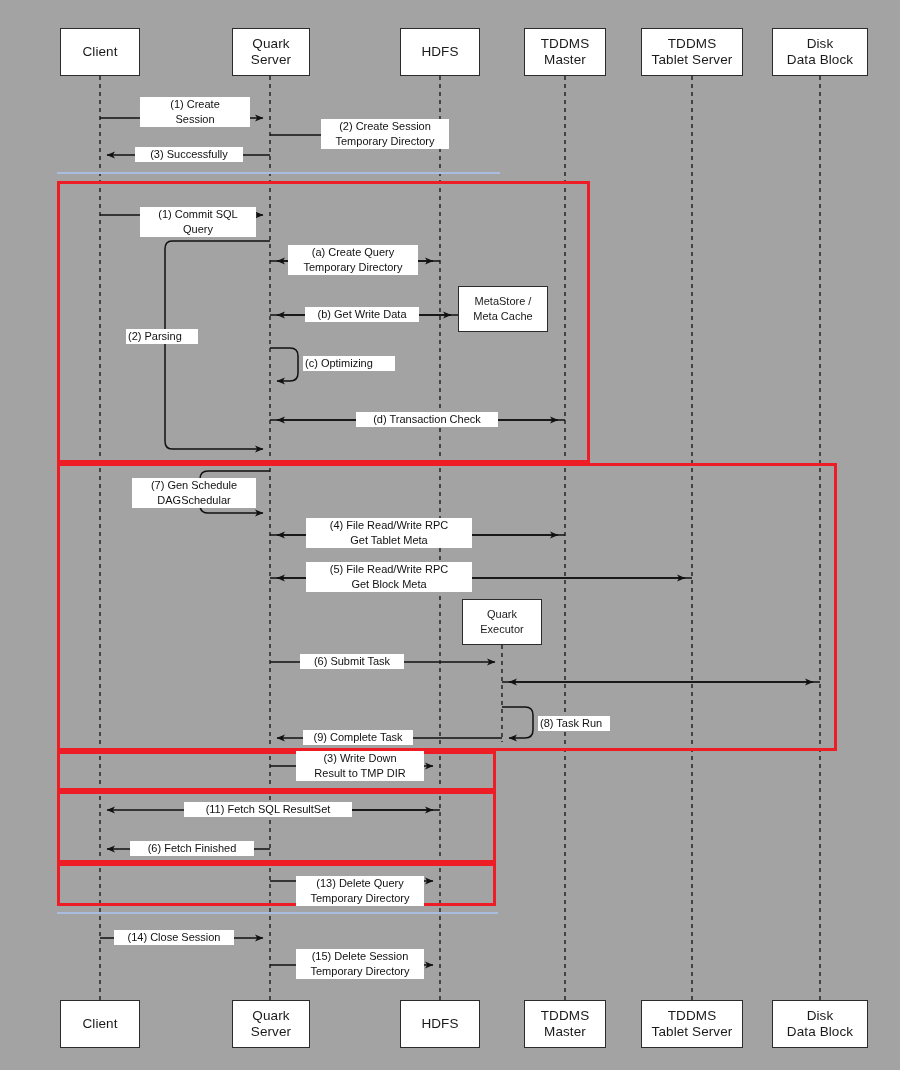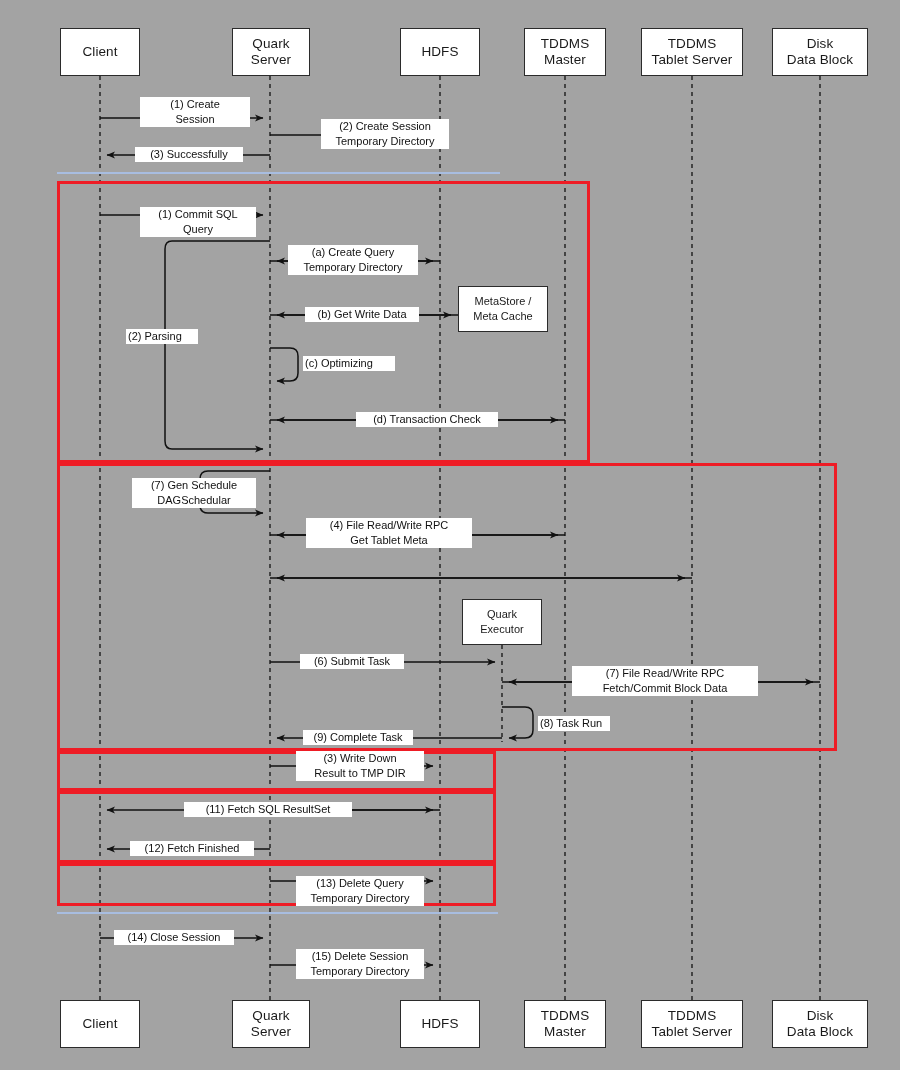--- a/index.html
+++ b/index.html
@@ -238,36 +238,36 @@
   <div class="msg-label left-al" style="left:303px; top:356px; width:92px;">(c) Optimizing</div>
 
   <div class="msg-label" style="left:356px; top:412px; width:142px;">(d) Transaction Check</div>
 
   <div class="msg-label" style="left:132px; top:478px; width:124px;">(7) Gen Schedule
 DAGSchedular</div>
 
   <div class="msg-label" style="left:306px; top:518px; width:166px;">(4) File Read/Write RPC
 Get Tablet Meta</div>
 
+  <div class="msg-label" style="left:306px; top:562px; width:166px;">(5) File Read/Write RPC
+Get Block Meta</div>
 
   <div class="msg-label" style="left:300px; top:654px; width:104px;">(6) Submit Task</div>
 
-  <div class="msg-label" style="left:572px; top:666px; width:186px;">(7) File Read/Write RPC
-Fetch/Commit Block Data</div>
 
   <div class="msg-label left-al" style="left:538px; top:716px; width:72px;">(8) Task Run</div>
 
   <div class="msg-label" style="left:303px; top:730px; width:110px;">(9) Complete Task</div>
 
   <div class="msg-label" style="left:296px; top:751px; width:128px;">(3) Write Down
 Result to TMP DIR</div>
 
   <div class="msg-label" style="left:184px; top:802px; width:168px;">(11) Fetch SQL ResultSet</div>
 
-  <div class="msg-label" style="left:130px; top:841px; width:124px;">(12) Fetch Finished</div>
+  <div class="msg-label" style="left:130px; top:841px; width:124px;">(6) Fetch Finished</div>
 
   <div class="msg-label" style="left:296px; top:865px; width:128px;margin-top:11px;">(13) Delete Query
 Temporary Directory</div>
 
   <div class="msg-label" style="left:114px; top:930px; width:120px;">(14) Close Session</div>
 
   <div class="msg-label" style="left:296px; top:949px; width:128px;">(15) Delete Session
 Temporary Directory</div>
 
 </div>

